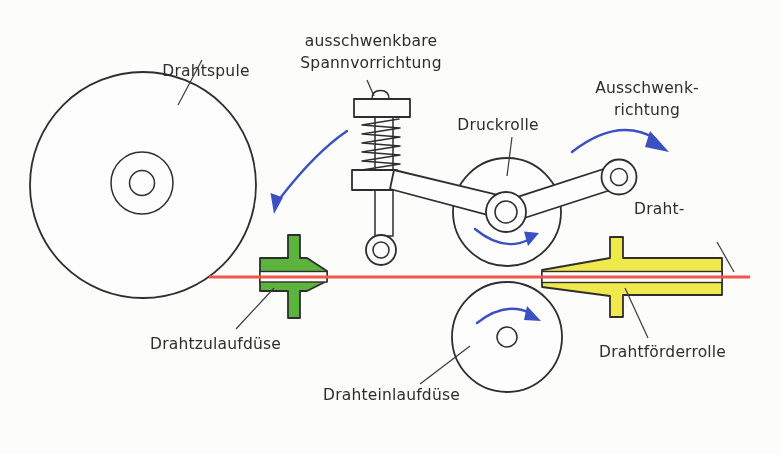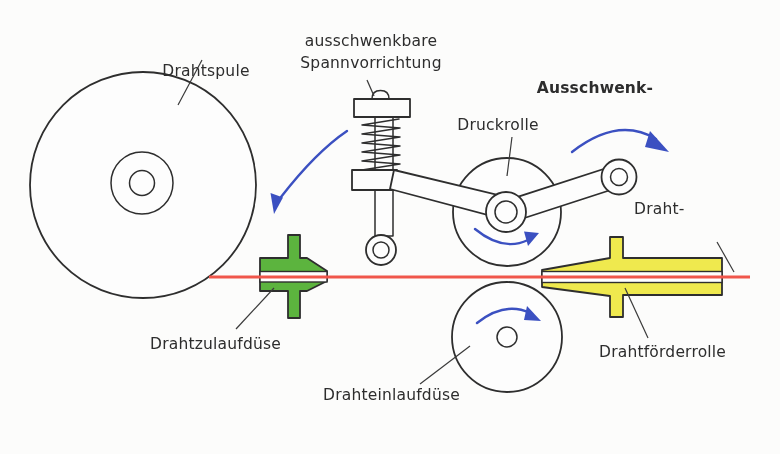--- a/index.html
+++ b/index.html
@@ -100,22 +100,23 @@
 
   <div class="lbl center" style="left:156px;top:40px;width:100px;margin-top:20px;">Drahtspule</div>
 
   <div class="lbl center" style="left:452px;top:114px;width:92px;">Druckrolle</div>
 
   <div class="lbl center" style="left:288px;top:30px;width:166px;">
     <div>ausschwenkbare</div>
     <div>Spannvorrichtung</div>
   </div>
 
-  <div class="lbl center" style="left:536px;top:77px;width:118px;font-weight:bold;">
+  <div class="lbl center" style="left:588px;top:77px;width:118px;">
     <div>Ausschwenk-</div>
+    <div>richtung</div>
   </div>
 
   <div class="lbl" style="left:634px;top:198px;">
     <div>Draht-</div>
   </div>
 
   <div class="lbl" style="left:150px;top:333px;text-align:center;">Drahtzulaufdüse</div>
 
   <div class="lbl" style="left:323px;top:384px;">Drahteinlaufdüse</div>
 

